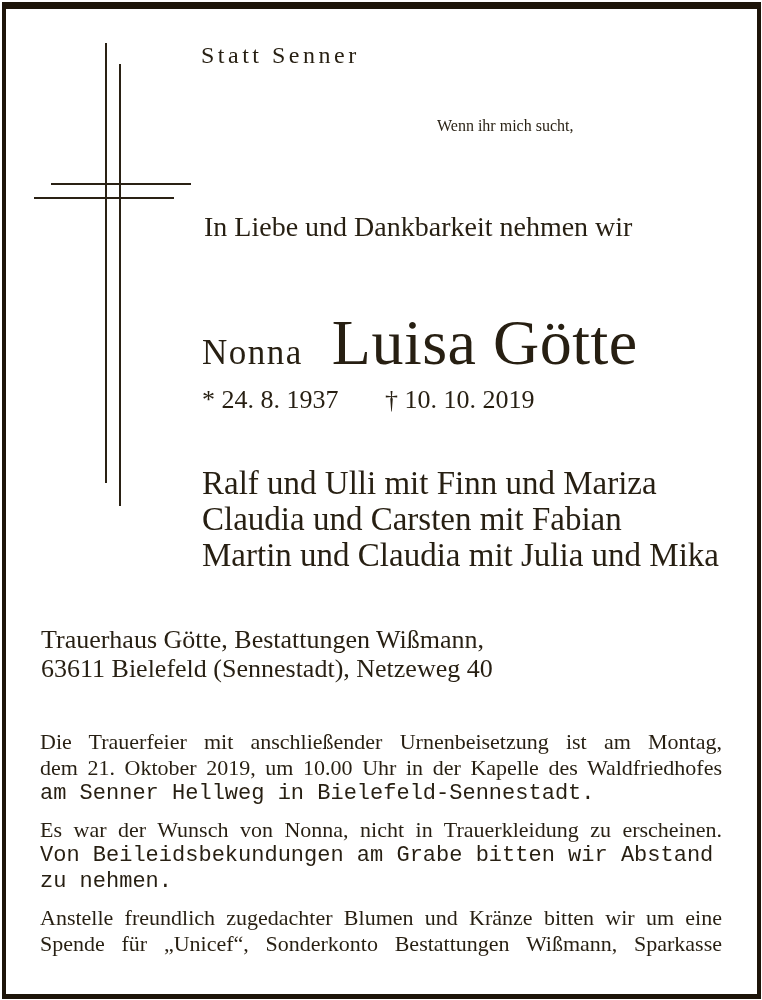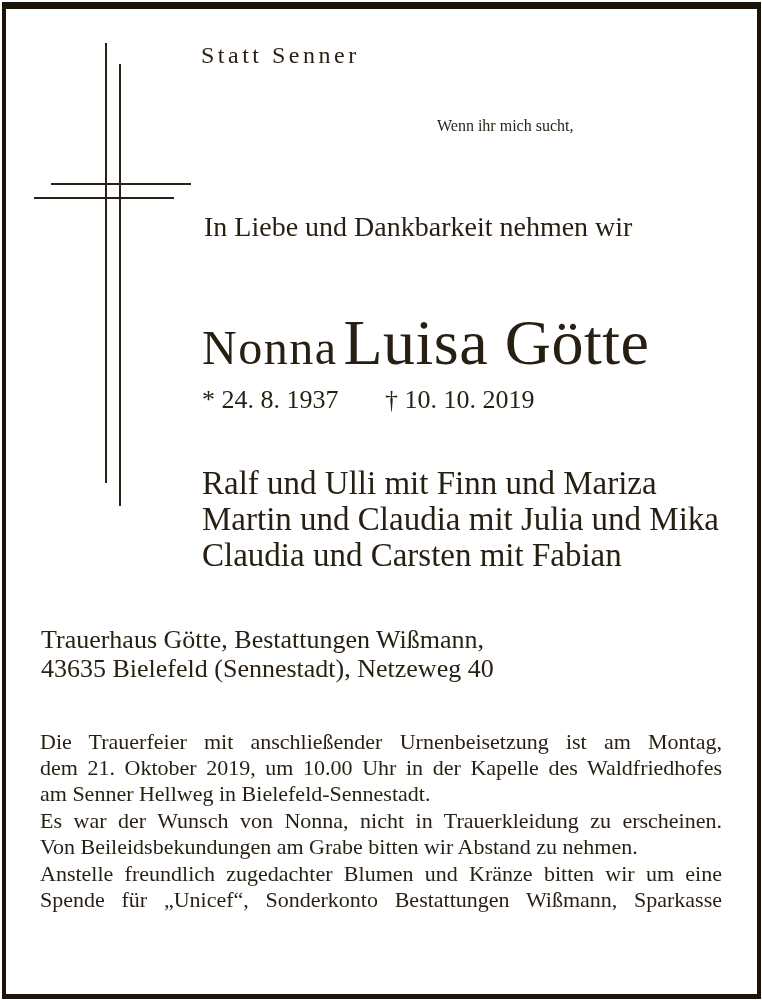--- a/index.html
+++ b/index.html
@@ -35,42 +35,42 @@
     font-size: 16px; line-height: 27px;
   }
   .intro {
     position: absolute; left: 204px; top: 210px;
     font-size: 28px; line-height: 34px;
   }
   .nameline {
     position: absolute; left: 202px; top: 311px;
     line-height: 1; white-space: nowrap;
   }
-  .nickname { font-size: 48px; letter-spacing: 1.5px; margin-right: 6px; }
-  .bigname  { font-size: 64px; letter-spacing: 0.5px; }
+  .nickname { font-size: 35px; letter-spacing: 1.5px; margin-right: 12px; }
+  .bigname  { font-size: 64px; letter-spacing: 0.5px; margin-left: 17px; }
   .dates {
     position: absolute; left: 202px; top: 387px;
     font-size: 26px; line-height: 1; white-space: nowrap;
   }
   .dates .birth { display: inline-block; width: 183px; }
   .family {
     position: absolute; left: 202px; top: 465px;
     font-size: 33px; line-height: 36px; white-space: nowrap;
   }
   .home {
     position: absolute; left: 41px; top: 625px;
     font-size: 26px; line-height: 29px; white-space: nowrap;
   }
   .paras {
     position: absolute; left: 40px; top: 729px; width: 682px;
     font-size: 22px; line-height: 26px;
   }
-  .para + .para { margin-top: 1px; }
+  .para + .para { margin-top: 10px; }
   .jline { text-align: justify; text-align-last: justify; }
-  .lline { text-align: left; }
+  .lline { text-align: left; font-family: Liberation Mono, monospace; }
 </style>
 </head>
 <body>
 
 <div>
 
   <div class="frame"></div>
 
   <div>
     <span class="cross-line cross-v1"></span>
@@ -92,27 +92,27 @@
   <div class="nameline">
     <span class="nickname">Nonna</span><span class="bigname">Luisa Götte</span>
   </div>
 
   <div class="dates">
     <span class="birth">* 24. 8. 1937</span><span class="death">† 10. 10. 2019</span>
   </div>
 
   <div class="family">
       <div>Ralf und Ulli mit Finn und Mariza</div>
+      <div>Claudia und Carsten mit Fabian</div>
       <div>Martin und Claudia mit Julia und Mika</div>
-      <div>Claudia und Carsten mit Fabian</div>
     </div>
 
   <div class="home">
       <div>Trauerhaus Götte, Bestattungen Wißmann,</div>
-      <div>43635 Bielefeld (Sennestadt), Netzeweg 40</div>
+      <div>63611 Bielefeld (Sennestadt), Netzeweg 40</div>
     </div>
 
   <div class="paras">
       <div class="para">
         <div class="jline">Die Trauerfeier mit anschließender Urnenbeisetzung ist am Montag,</div>
         <div class="jline">dem 21. Oktober 2019, um 10.00 Uhr in der Kapelle des Waldfriedhofes</div>
         <div class="lline">am Senner Hellweg in Bielefeld-Sennestadt.</div>
       </div>
       <div class="para">
         <div class="jline">Es war der Wunsch von Nonna, nicht in Trauerkleidung zu erscheinen.</div>

